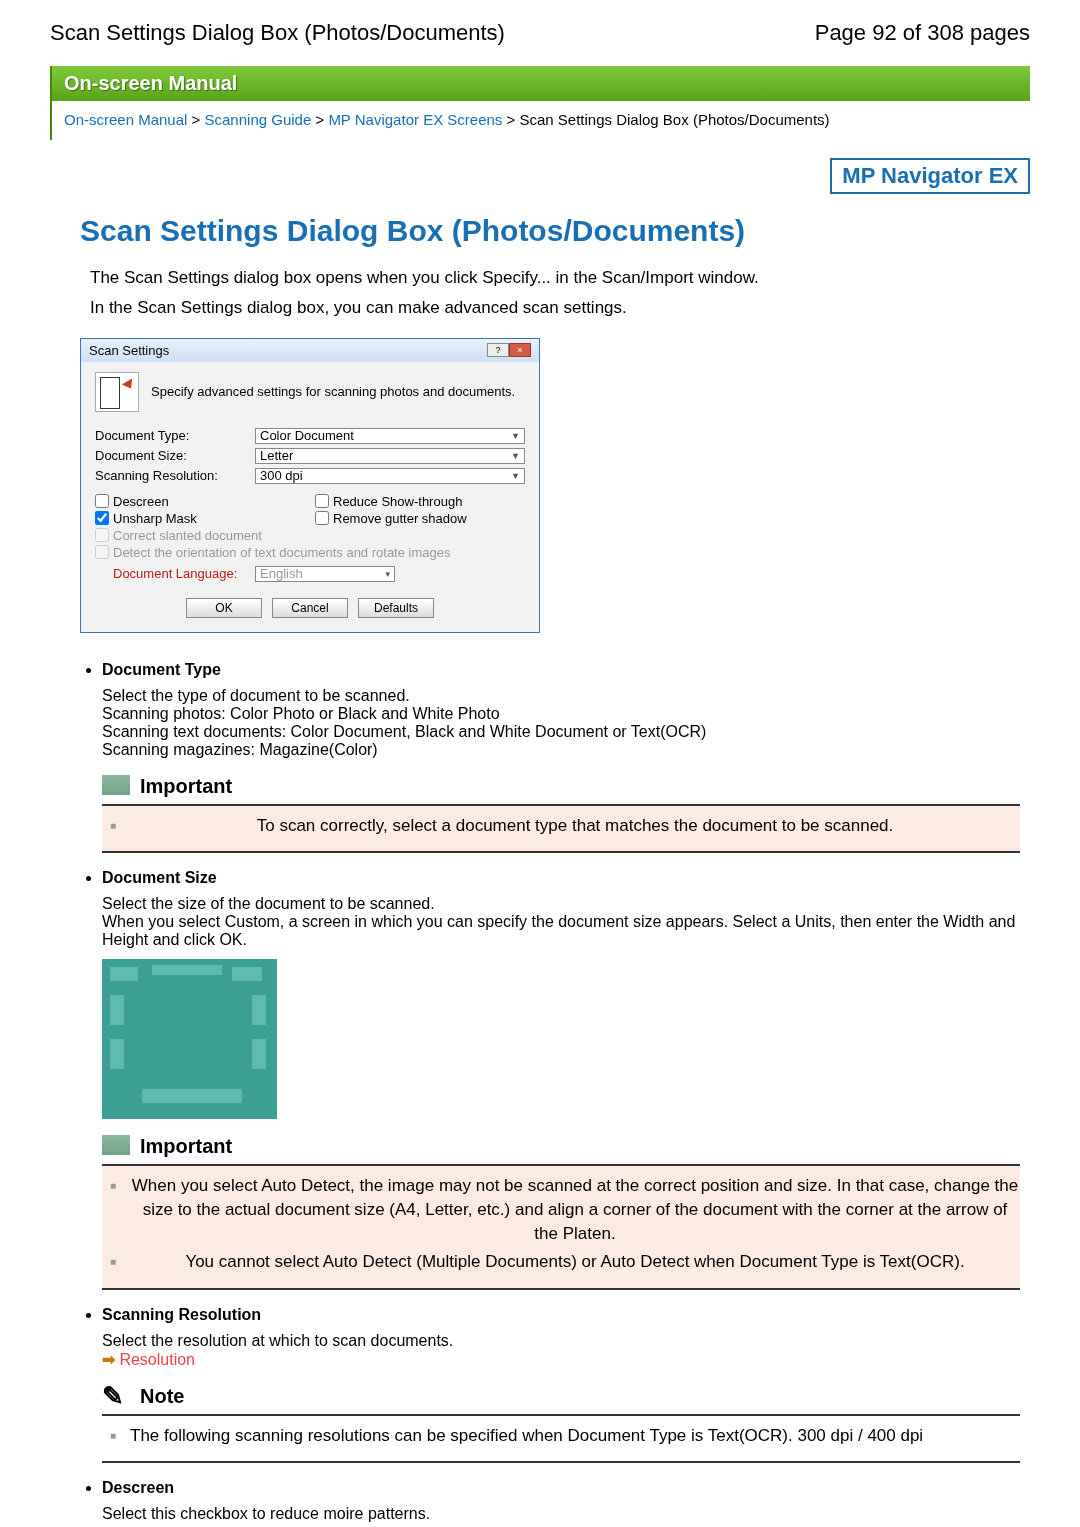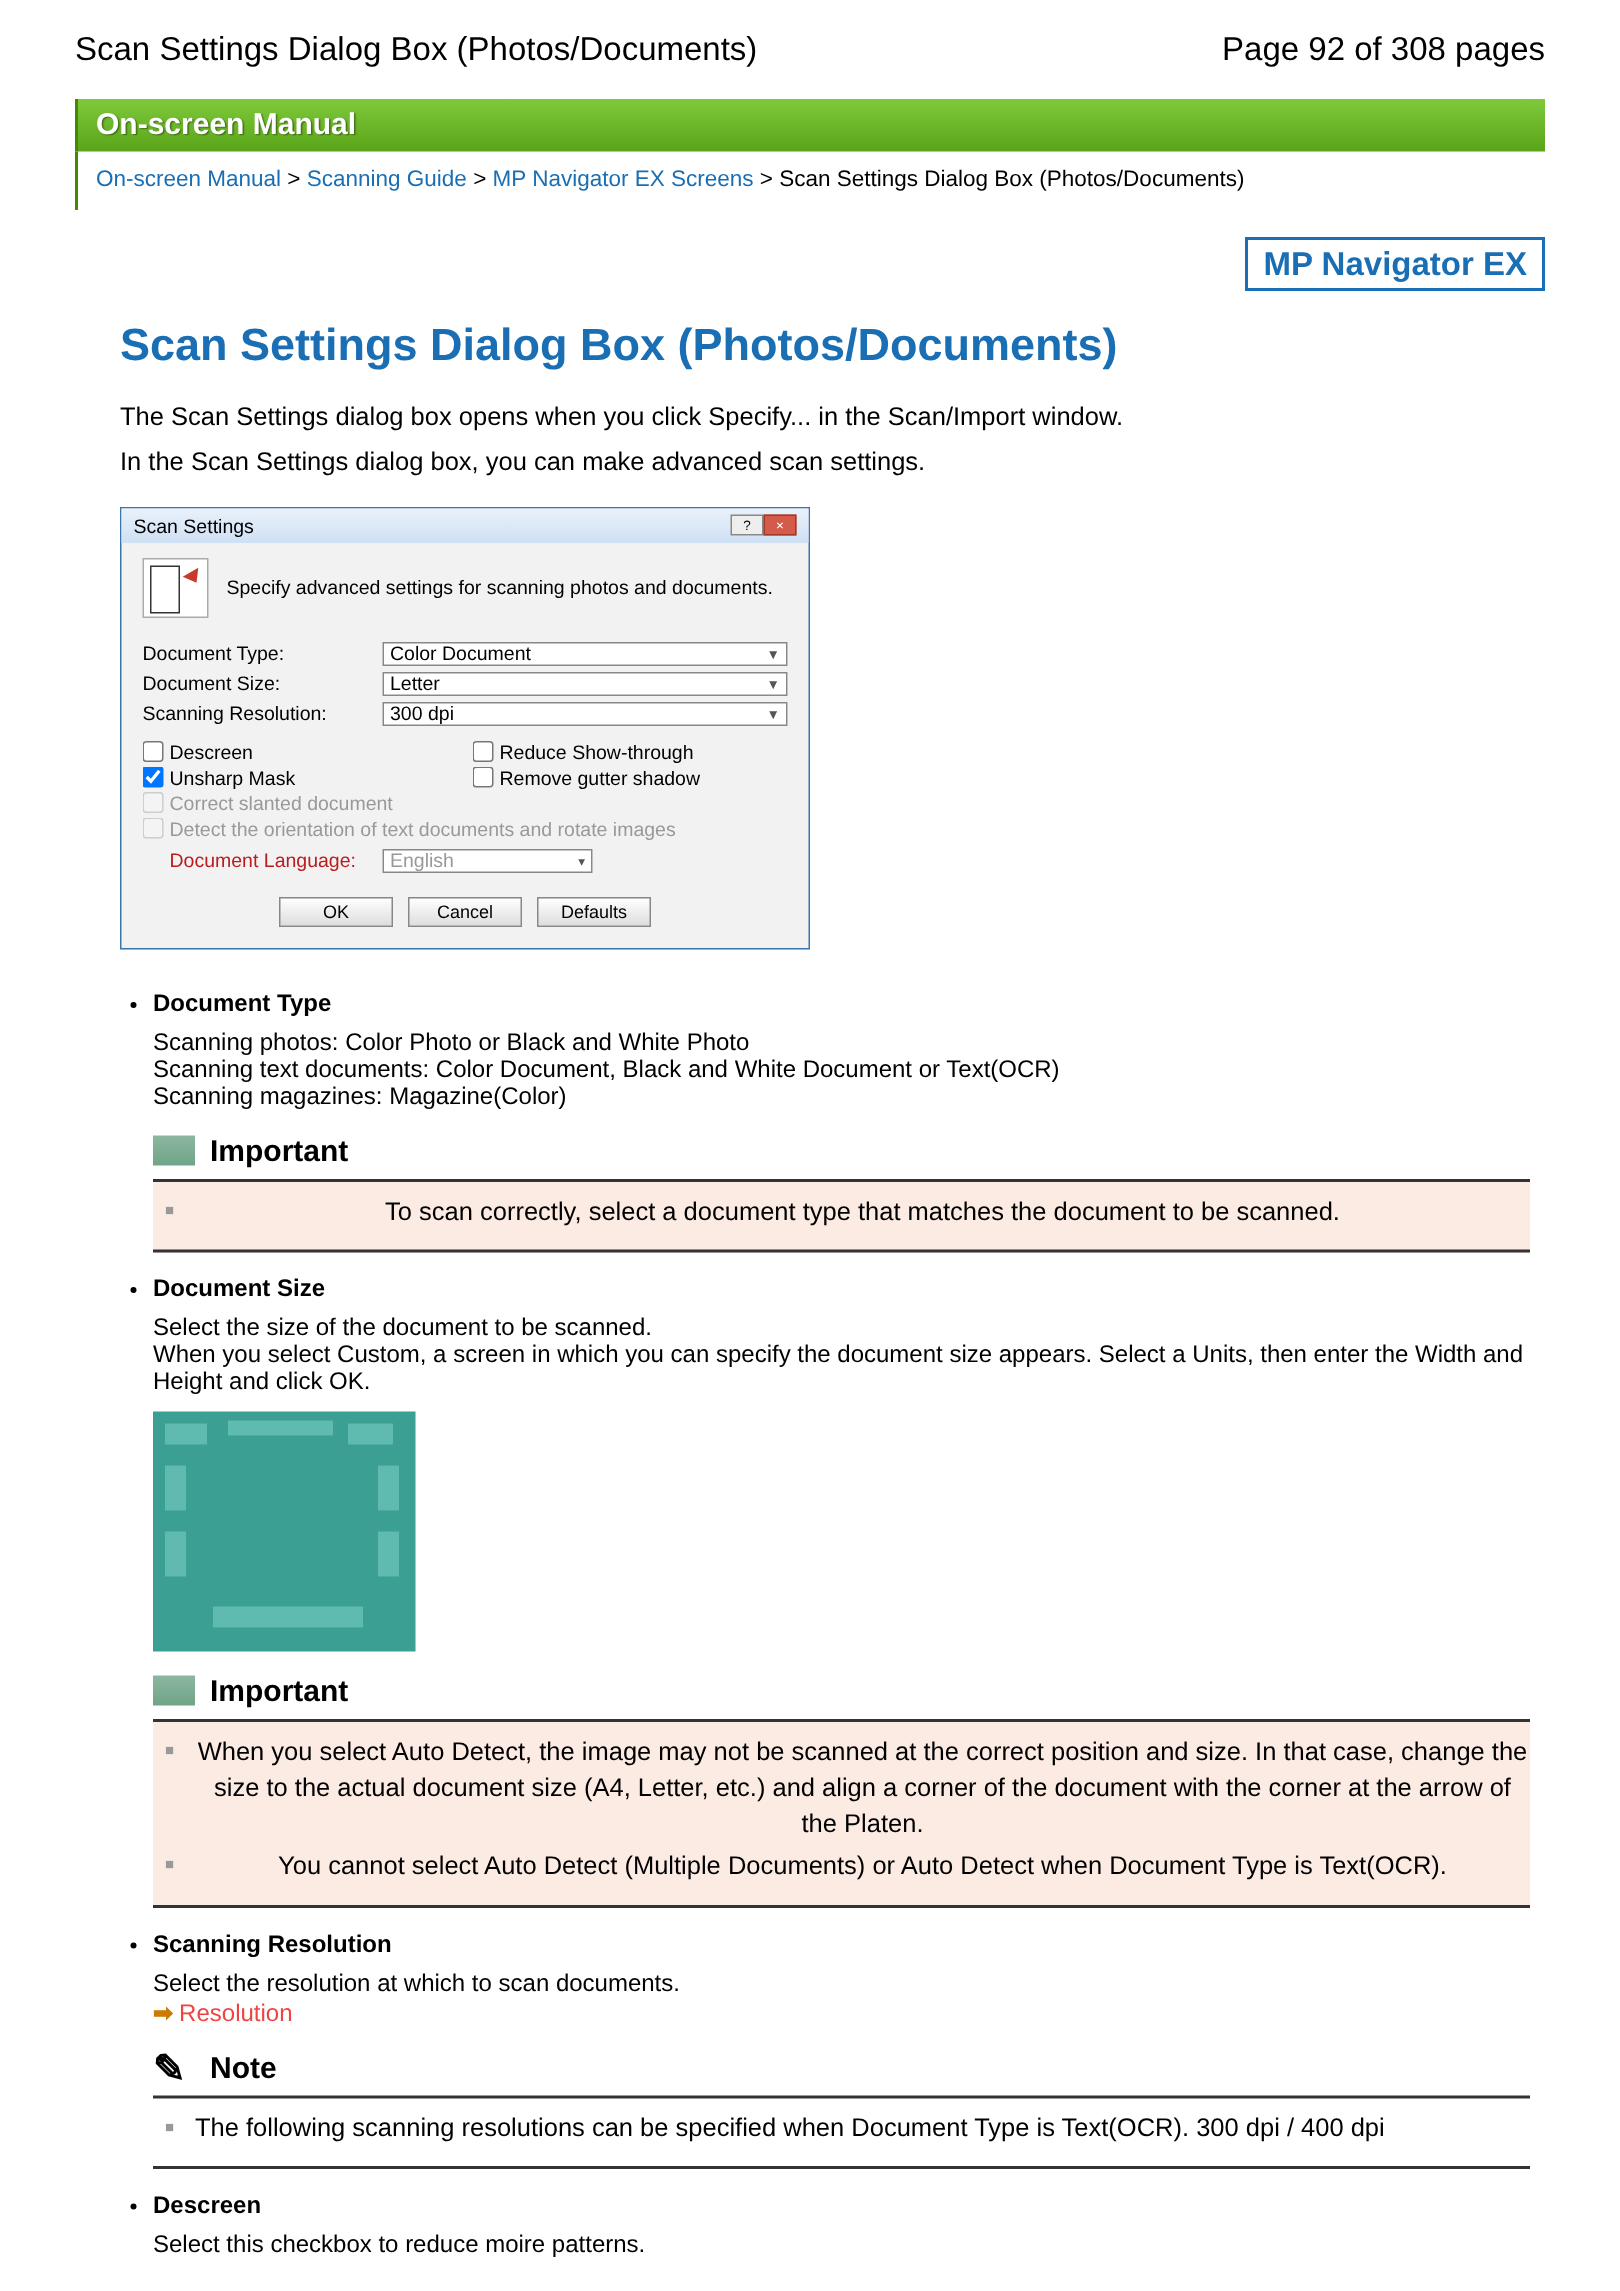--- a/index.html
+++ b/index.html
@@ -23,21 +23,21 @@
   
   .mpnav { 
     float: right; margin-top: 18px;
     border: 2px solid #1a6fb4; padding: 3px 10px; 
     font-size: 22px; font-weight: bold; color: #1a6fb4;
   }
   .clear { clear: both; }
   
   .content { padding: 10px 10px 0 30px; }
   h1 { color: #1a6fb4; font-size: 30px; font-weight: bold; margin: 10px 0 18px 0; }
-  p { font-size: 17px; margin: 6px 0; line-height: 1.4; }
+  p { font-size: 17px; margin: 6px 10px; line-height: 1.4; }
   
   ul.main { padding-left: 22px; margin: 18px 0 0 0; }
   ul.main > li { font-size: 16px; margin-bottom: 10px; }
   ul.main > li > .bul-head { font-weight: bold; }
   ul.main > li > .bul-body { font-weight: normal; margin-top: 8px; }
   
   .callout { margin: 12px 0 16px 0; }
   .callout-title { 
     font-size: 20px; font-weight: bold; padding: 4px 0 6px 38px; 
     border-bottom: 2px solid #333; position: relative;
@@ -184,20 +184,21 @@
           <div class="dlg-btn">Cancel</div>
           <div class="dlg-btn">Defaults</div>
         </div>
       </div>
     </div>
 
     <ul class="main">
       <li>
         <div class="bul-head">Document Type</div>
         <div class="bul-body">
+          <div>Select the type of document to be scanned.</div>
           <div>Scanning photos: Color Photo or Black and White Photo</div>
           <div>Scanning text documents: Color Document, Black and White Document or Text(OCR)</div>
           <div>Scanning magazines: Magazine(Color)</div>
 
           <div class="callout important">
             <div class="callout-title">Important</div>
             <div class="callout-body">
                 <ul>
               <li>To scan correctly, select a document type that matches the document to be scanned.</li>
             </ul>

